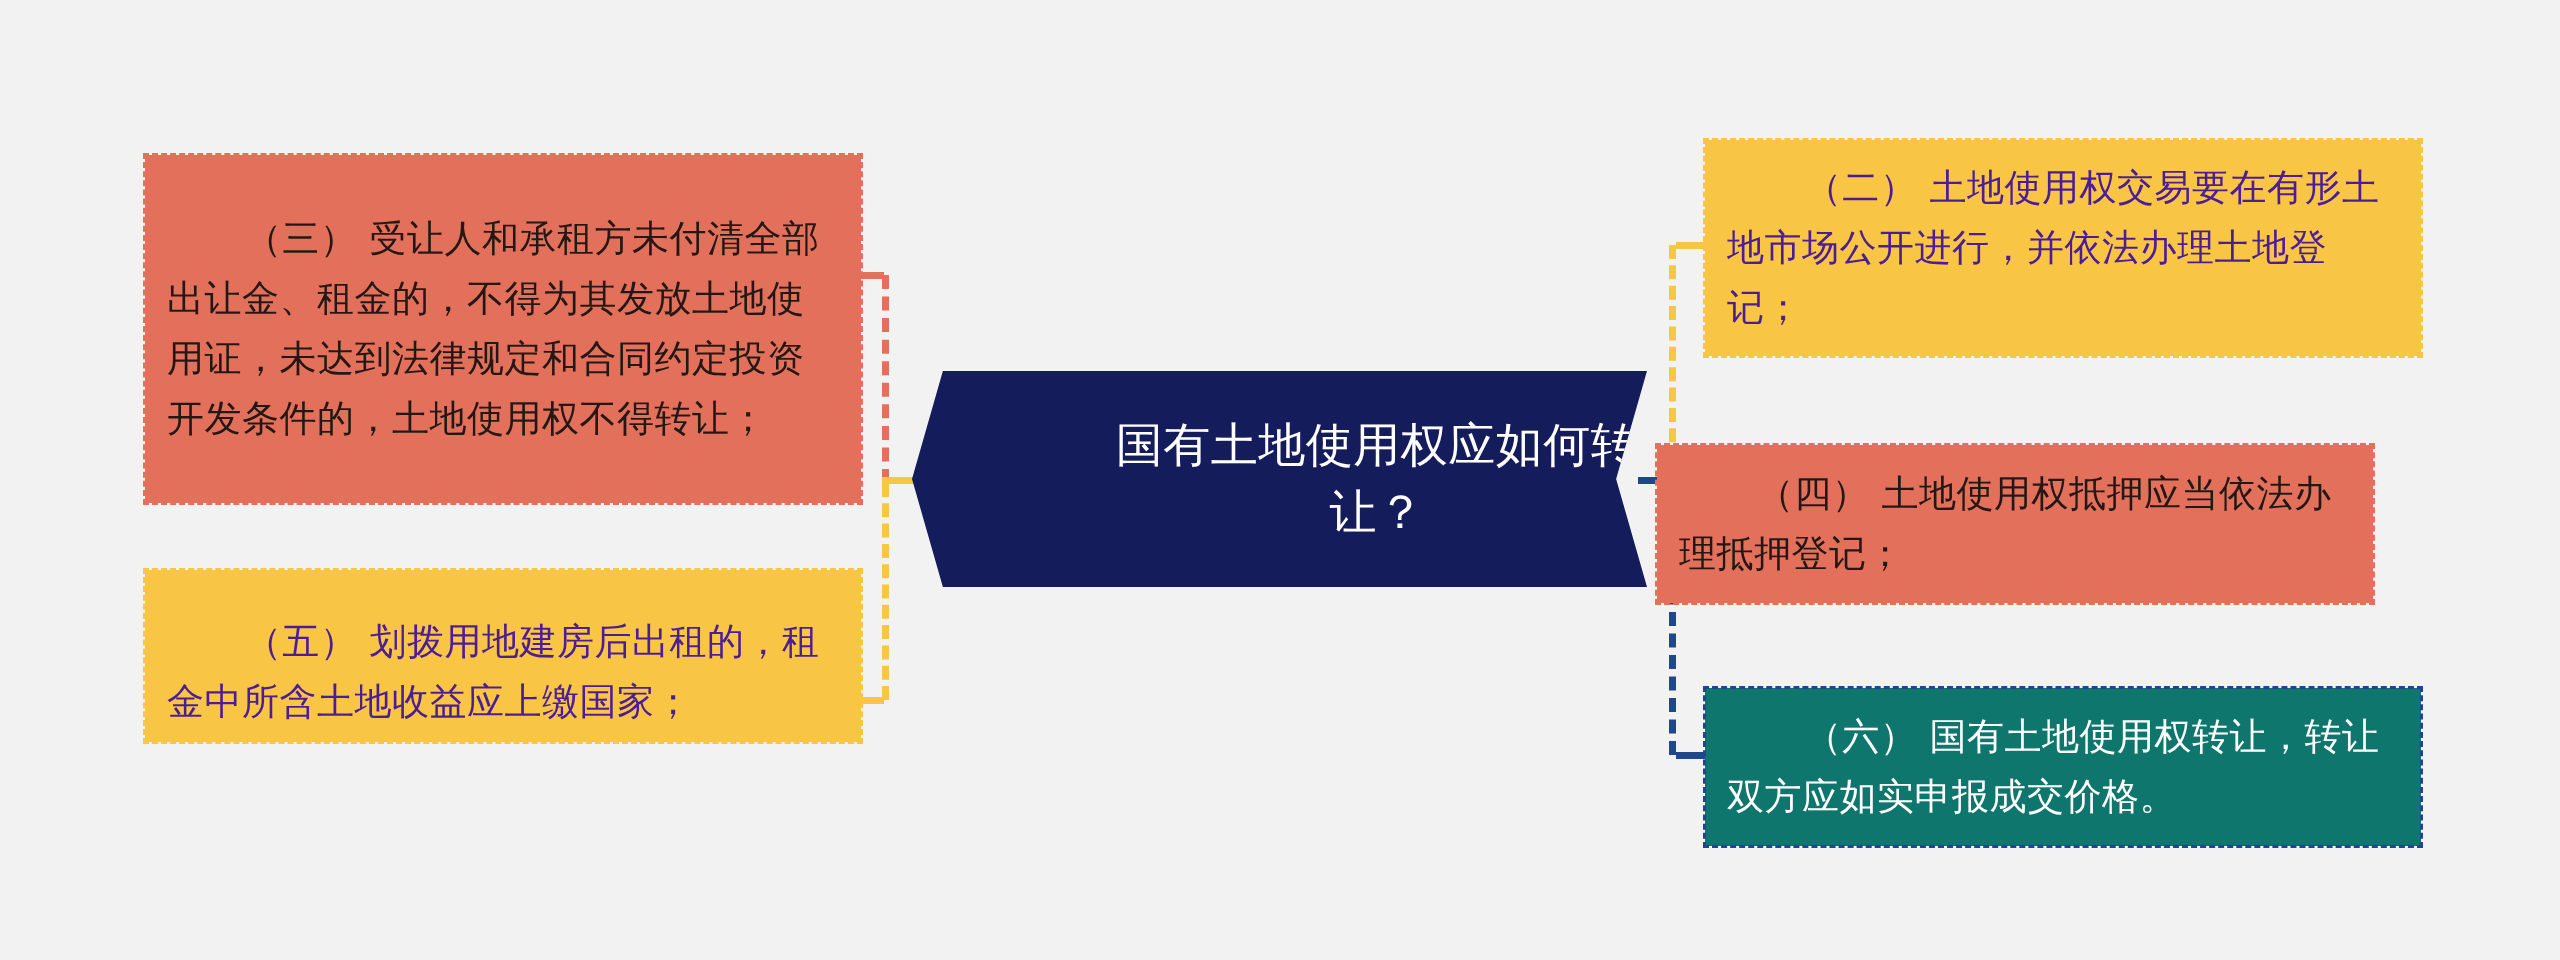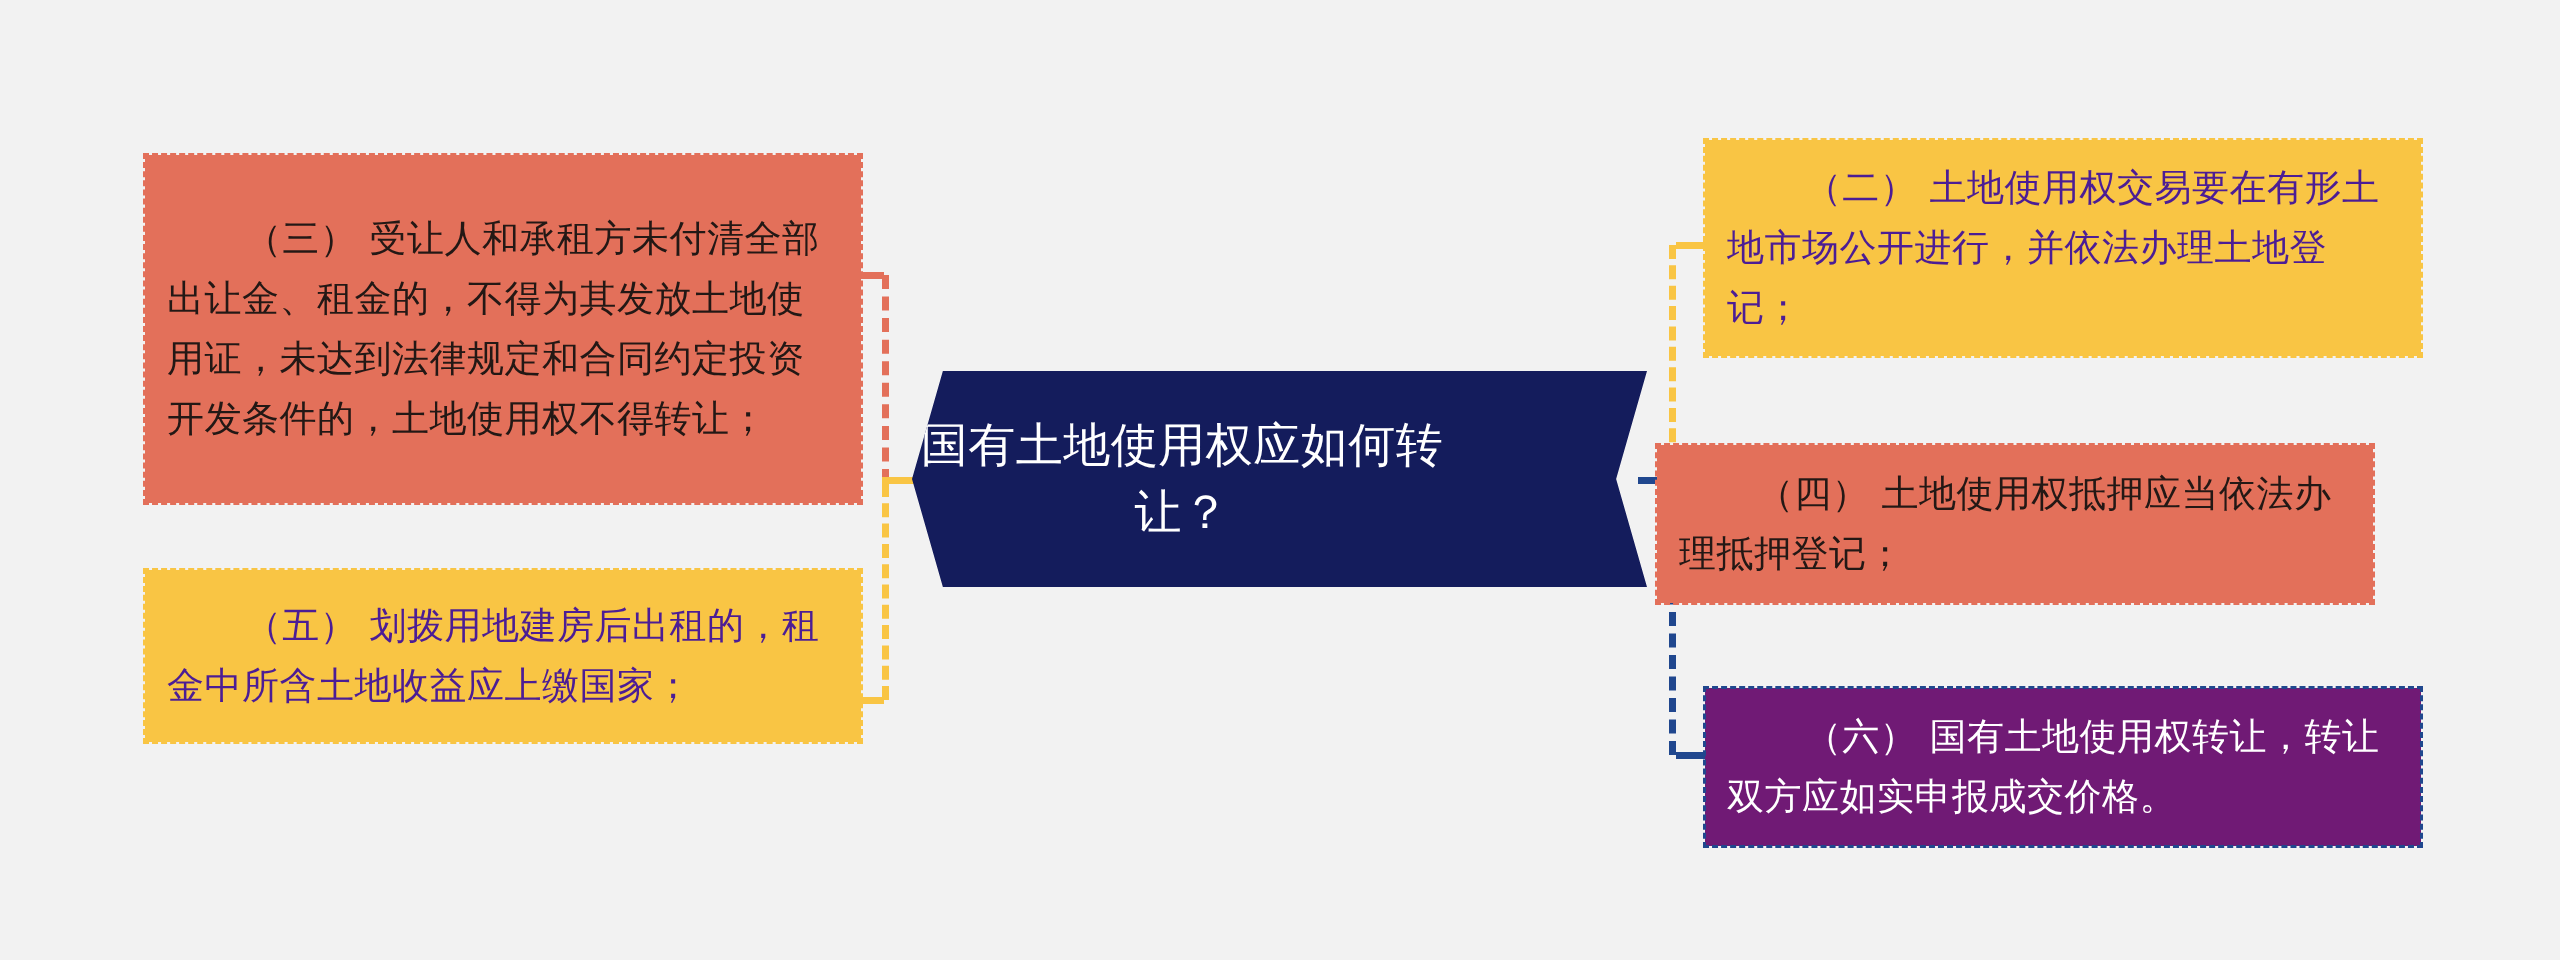--- a/index.html
+++ b/index.html
@@ -33,42 +33,42 @@
     word-break: break-all;
     overflow: hidden;
   }
   .node .txt {
     display: block;
     width: 100%;
     text-indent: 2.1em;
   }
   .node.red    { background: #e3705a; color: #231815; outline: 3px dashed #e3705a; outline-offset: -1px; }
   .node.yellow { background: #f9c544; color: #4c1d95; outline: 3px dashed #f9c544; outline-offset: -1px; }
-  .node.blue   { background: #701a75; color: #ffffff; outline: 3px dashed #20478e; outline-offset: -1px; }
+  .node.blue   { background: #0f766e; color: #ffffff; outline: 3px dashed #20478e; outline-offset: -1px; }
 
   
   #node-left-top    { left: 145px; top: 155px; width: 716px; height: 348px; }
-  #node-left-bottom { left: 145px; top: 570px; width: 716px; height: 172px; }
+  #node-left-bottom { left: 145px; top: 570px; width: 716px; height: 172px; align-items: flex-end; }
   #node-right-top   { left: 1705px; top: 140px; width: 716px; height: 216px; }
   #node-right-mid   { left: 1657px; top: 445px; width: 716px; height: 158px; }
   #node-right-bottom{ left: 1705px; top: 688px; width: 716px; height: 158px; }
 
   
   #center-node {
     position: absolute;
     left: 912px;
     top: 371px;
     width: 735px;
     height: 216px;
     background: #141c5c;
     -webkit-clip-path: polygon(0% 50%, 4.2% 0%, 100% 0%, 95.8% 50%, 100% 100%, 4.2% 100%);
     clip-path: polygon(0% 50%, 4.2% 0%, 100% 0%, 95.8% 50%, 100% 100%, 4.2% 100%);
     display: flex;
     align-items: center;
-    justify-content: flex-start;
+    justify-content: flex-end;
   }
   #center-node .center-txt {
     display: block;
     width: 540px;
     text-align: center;
     color: #ffffff;
     font-size: 47px;
     line-height: 1.42;
     letter-spacing: 0.5px;
     word-break: break-all;

